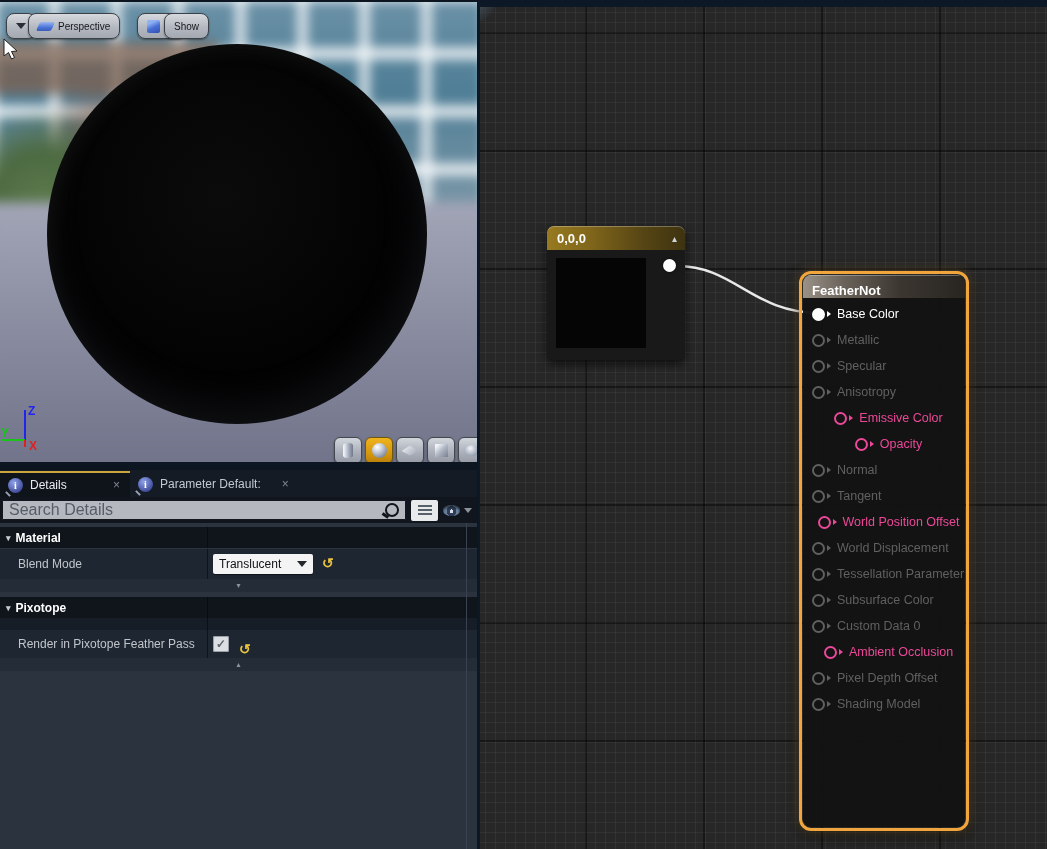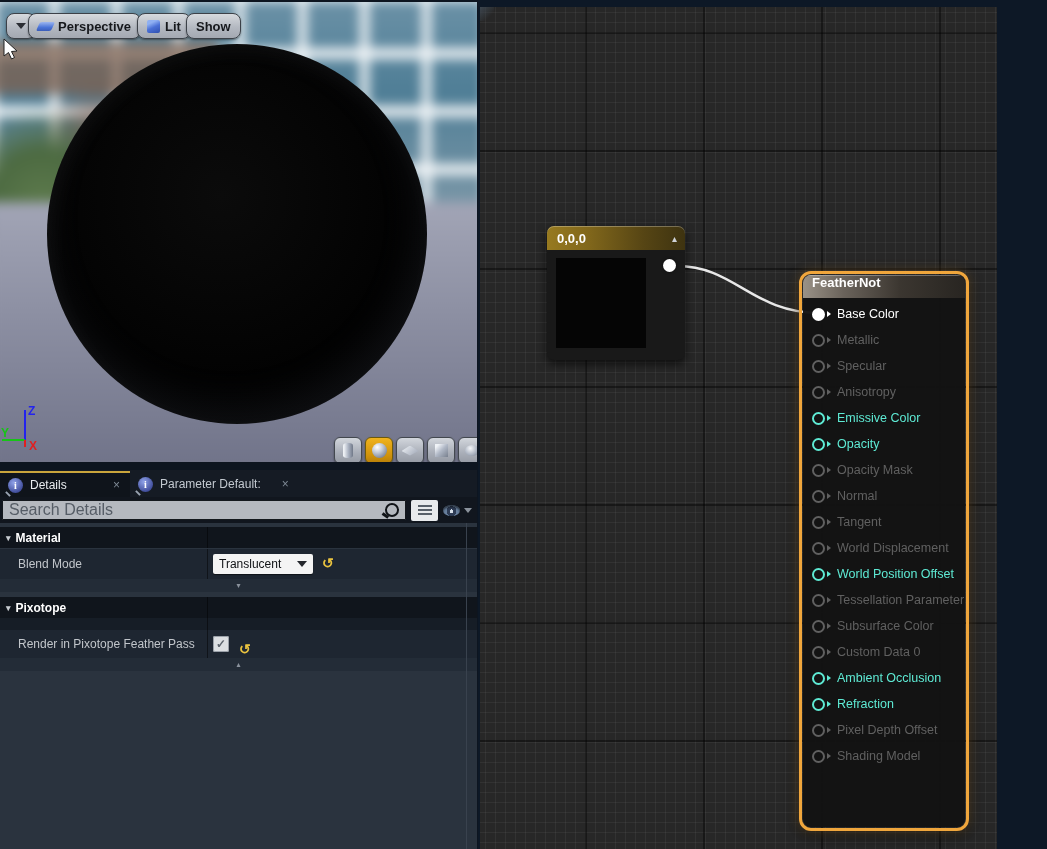--- a/index.html
+++ b/index.html
@@ -26,21 +26,21 @@
   #vp-ground{position:absolute;left:0;top:212px;width:100%;height:272px;
     background:linear-gradient(180deg,#a2a5b6 0%,#8d90a3 40%,#6f7288 100%);}
   #vp-sphere{left:47px;top:42px;width:380px;height:380px;border-radius:50%;
     background:radial-gradient(circle at 46% 40%, #0b0b0b 0%, #020202 60%, #000 100%);
     box-shadow: inset -6px -16px 42px rgba(150,160,185,.10), inset 4px 8px 24px rgba(255,255,255,.04);}
 
   
   .vp-btn{position:absolute;top:11px;height:24px;display:flex;align-items:center;gap:5px;
     padding:0 9px;border-radius:8px;border:1px solid #3c4148;
     background:linear-gradient(180deg,#d6dade 0%,#b4b9c1 55%,#a3a8b1 100%);
-    color:#16181c;font-weight:bold;font-size:13px;box-shadow:0 1px 2px rgba(0,0,0,.4);}
+    color:#16181c;font-weight:normal;font-size:10px;box-shadow:0 1px 2px rgba(0,0,0,.4);}
   #vp-dropdown-btn{left:6px;width:14px;justify-content:center;padding:0 7px;}
   .caret-down{width:0;height:0;border-left:5px solid transparent;border-right:5px solid transparent;
     border-top:6px solid #2a2d33;}
   .icon-perspective{width:15px;height:9px;border-radius:2px;transform:skewX(-24deg);
     background:linear-gradient(180deg,#9db6ef 0%,#4a74d8 60%,#3a5cb8 100%);}
   .icon-litcube{width:13px;height:13px;border-radius:2px;
     background:linear-gradient(155deg,#8fb0f2 25%,#4a70d6 55%,#2f4fae 100%);}
 
   
   #axis-gizmo{left:0;top:396px;width:60px;height:60px;}
@@ -117,21 +117,21 @@
   #blend-dropdown .caret-down{margin-left:auto;border-left-width:5px;border-right-width:5px;
     border-top-width:6px;border-top-color:#23262b;}
   .reset-icon{position:absolute;color:#eac33f;font-size:14px;font-weight:bold;line-height:1;}
   #checkbox{position:absolute;left:213px;top:6px;width:16px;height:16px;background:#dcdfe2;
     border-radius:2px;display:flex;align-items:center;justify-content:center;
     color:#5d646d;font-size:12px;font-weight:bold;box-shadow:inset 0 0 0 1px #9aa0a8;}
   #scroll-line{position:absolute;left:466px;top:0;width:1px;height:326px;background:#39424e;}
 
   
   #graph-panel{left:478px;top:0;width:569px;height:849px;background:#0d1826;}
-  #graph-grid{position:absolute;left:2px;top:7px;width:517px;height:842px;background-color:#272727;
+  #graph-grid{position:absolute;left:2px;top:7px;width:567px;height:842px;background-color:#272727;
     background-image:
       linear-gradient(to right, rgba(0,0,0,.42) 2px, transparent 2px),
       linear-gradient(to bottom, rgba(0,0,0,.42) 2px, transparent 2px),
       linear-gradient(to right, rgba(255,255,255,.05) 1px, transparent 1px),
       linear-gradient(to bottom, rgba(255,255,255,.05) 1px, transparent 1px);
     background-size:118px 118px,118px 118px,10px 10px,10px 10px;
     background-position:105px 25px,105px 25px,5px 5px,5px 5px;}
   #grid-corner{position:absolute;left:0;top:0;width:14px;height:14px;
     background:linear-gradient(135deg,#3d464f 0%,rgba(61,70,79,0) 70%);}
   #wire-svg{position:absolute;left:0;top:0;width:567px;height:842px;pointer-events:none;}
@@ -146,33 +146,33 @@
   #const-header .collapse-tri{margin-left:auto;margin-right:8px;color:#cfd3d8;font-size:10px;}
   #const-preview{position:absolute;left:9px;top:32px;width:90px;height:90px;background:#050505;}
   #const-outpin{position:absolute;left:116px;top:33px;width:13px;height:13px;border-radius:50%;
     background:#fff;box-shadow:0 0 3px rgba(0,0,0,.6);}
 
   
   #out-node{position:absolute;left:319px;top:264px;width:162px;height:552px;
     border:3px solid #f0a63c;border-radius:12px;padding:1px;
     box-shadow:0 0 12px rgba(240,166,60,.25), 0 5px 14px rgba(0,0,0,.6);}
   #out-node-inner{width:100%;height:100%;background:rgba(19,19,19,.97);border-radius:8px;overflow:hidden;}
-  #out-header{height:23px;display:flex;align-items:flex-start;
+  #out-header{height:23px;display:flex;align-items:flex-end;
     background:linear-gradient(90deg,#9a9287 0%,#6a635b 25%,#3b3630 60%,#282521 100%);
     box-shadow:inset 0 1px 0 rgba(255,255,255,.3);}
   #out-header .title{color:#fff;font-weight:bold;font-size:13px;margin-left:9px;}
   #pins{padding-top:3px;}
   .pin-row{height:26px;display:flex;align-items:center;padding-left:9px;}
   .pin-circle{width:9px;height:9px;border:2px solid currentColor;border-radius:50%;flex:none;}
   .pin-arrow{width:0;height:0;border-top:3px solid transparent;border-bottom:3px solid transparent;
     border-left:4px solid currentColor;margin-left:2px;flex:none;}
   .pin-label{font-size:12.5px;margin-left:6px;white-space:nowrap;}
   .pin-row.connected{color:#ffffff;}
   .pin-row.connected .pin-circle{background:#fff;}
-  .pin-row.enabled{color:#5eead4;}
+  .pin-row.enabled{color:#ec4899;justify-content:center;}
   .pin-row.disabled{color:#606060;}
 </style>
 </head>
 <body>
 
 <div id="app">
 
   <div id="left-panel" class="abs">
 
     <div id="viewport" class="abs">
@@ -189,21 +189,21 @@
         <span class="caret-down"></span>
       </div>
       <div class="vp-btn" style="left:28px;">
         <span class="icon-perspective"></span>
         <span>Perspective</span>
       </div>
       <div class="vp-btn" style="left:137px;">
         <span class="icon-litcube"></span>
         <span>Lit</span>
       </div>
-      <div class="vp-btn" style="left:186px;">
+      <div class="vp-btn" style="left:164px;">
         <span>Show</span>
       </div>
 
       <svg id="axis-gizmo" class="abs" viewBox="0 0 60 60">
         <line x1="25" y1="42" x2="25" y2="12" stroke="#2323ee" stroke-width="2"></line>
         <line x1="2" y1="42" x2="25" y2="42" stroke="#17c417" stroke-width="2"></line>
         <line x1="25" y1="42" x2="25" y2="49" stroke="#e02020" stroke-width="2"></line>
         <text x="28" y="17" fill="#2323ee" font-size="12" font-weight="bold">Z</text>
         <text x="1" y="39" fill="#17c417" font-size="12" font-weight="bold">Y</text>
         <text x="29" y="52" fill="#e02020" font-size="12" font-weight="bold">X</text>
@@ -367,80 +367,70 @@
                 <span class="pin-arrow"></span>
                 <span class="pin-label">Emissive Color</span>
               </div>
 
               <div class="pin-row enabled">
                 <span class="pin-circle"></span>
                 <span class="pin-arrow"></span>
                 <span class="pin-label">Opacity</span>
               </div>
 
-              <div class="pin-row disabled">
-                <span class="pin-circle"></span>
-                <span class="pin-arrow"></span>
-                <span class="pin-label">Opacity Mask</span>
-              </div>
 
               <div class="pin-row disabled">
                 <span class="pin-circle"></span>
                 <span class="pin-arrow"></span>
                 <span class="pin-label">Normal</span>
               </div>
 
               <div class="pin-row disabled">
                 <span class="pin-circle"></span>
                 <span class="pin-arrow"></span>
                 <span class="pin-label">Tangent</span>
               </div>
 
+              <div class="pin-row enabled">
+                <span class="pin-circle"></span>
+                <span class="pin-arrow"></span>
+                <span class="pin-label">World Position Offset</span>
+              </div>
+
               <div class="pin-row disabled">
                 <span class="pin-circle"></span>
                 <span class="pin-arrow"></span>
                 <span class="pin-label">World Displacement</span>
               </div>
 
+              <div class="pin-row disabled">
+                <span class="pin-circle"></span>
+                <span class="pin-arrow"></span>
+                <span class="pin-label">Tessellation Parameter</span>
+              </div>
+
+              <div class="pin-row disabled">
+                <span class="pin-circle"></span>
+                <span class="pin-arrow"></span>
+                <span class="pin-label">Subsurface Color</span>
+              </div>
+
+              <div class="pin-row disabled">
+                <span class="pin-circle"></span>
+                <span class="pin-arrow"></span>
+                <span class="pin-label">Custom Data 0</span>
+              </div>
+
+
               <div class="pin-row enabled">
                 <span class="pin-circle"></span>
                 <span class="pin-arrow"></span>
-                <span class="pin-label">World Position Offset</span>
-              </div>
-
-              <div class="pin-row disabled">
-                <span class="pin-circle"></span>
-                <span class="pin-arrow"></span>
-                <span class="pin-label">Tessellation Parameter</span>
-              </div>
-
-              <div class="pin-row disabled">
-                <span class="pin-circle"></span>
-                <span class="pin-arrow"></span>
-                <span class="pin-label">Subsurface Color</span>
-              </div>
-
-              <div class="pin-row disabled">
-                <span class="pin-circle"></span>
-                <span class="pin-arrow"></span>
-                <span class="pin-label">Custom Data 0</span>
-              </div>
-
-
-              <div class="pin-row enabled">
-                <span class="pin-circle"></span>
-                <span class="pin-arrow"></span>
                 <span class="pin-label">Ambient Occlusion</span>
               </div>
 
-              <div class="pin-row enabled">
-                <span class="pin-circle"></span>
-                <span class="pin-arrow"></span>
-                <span class="pin-label">Refraction</span>
-              </div>
 
               <div class="pin-row disabled">
                 <span class="pin-circle"></span>
                 <span class="pin-arrow"></span>
                 <span class="pin-label">Pixel Depth Offset</span>
               </div>
 
               <div class="pin-row disabled">
                 <span class="pin-circle"></span>
                 <span class="pin-arrow"></span>

